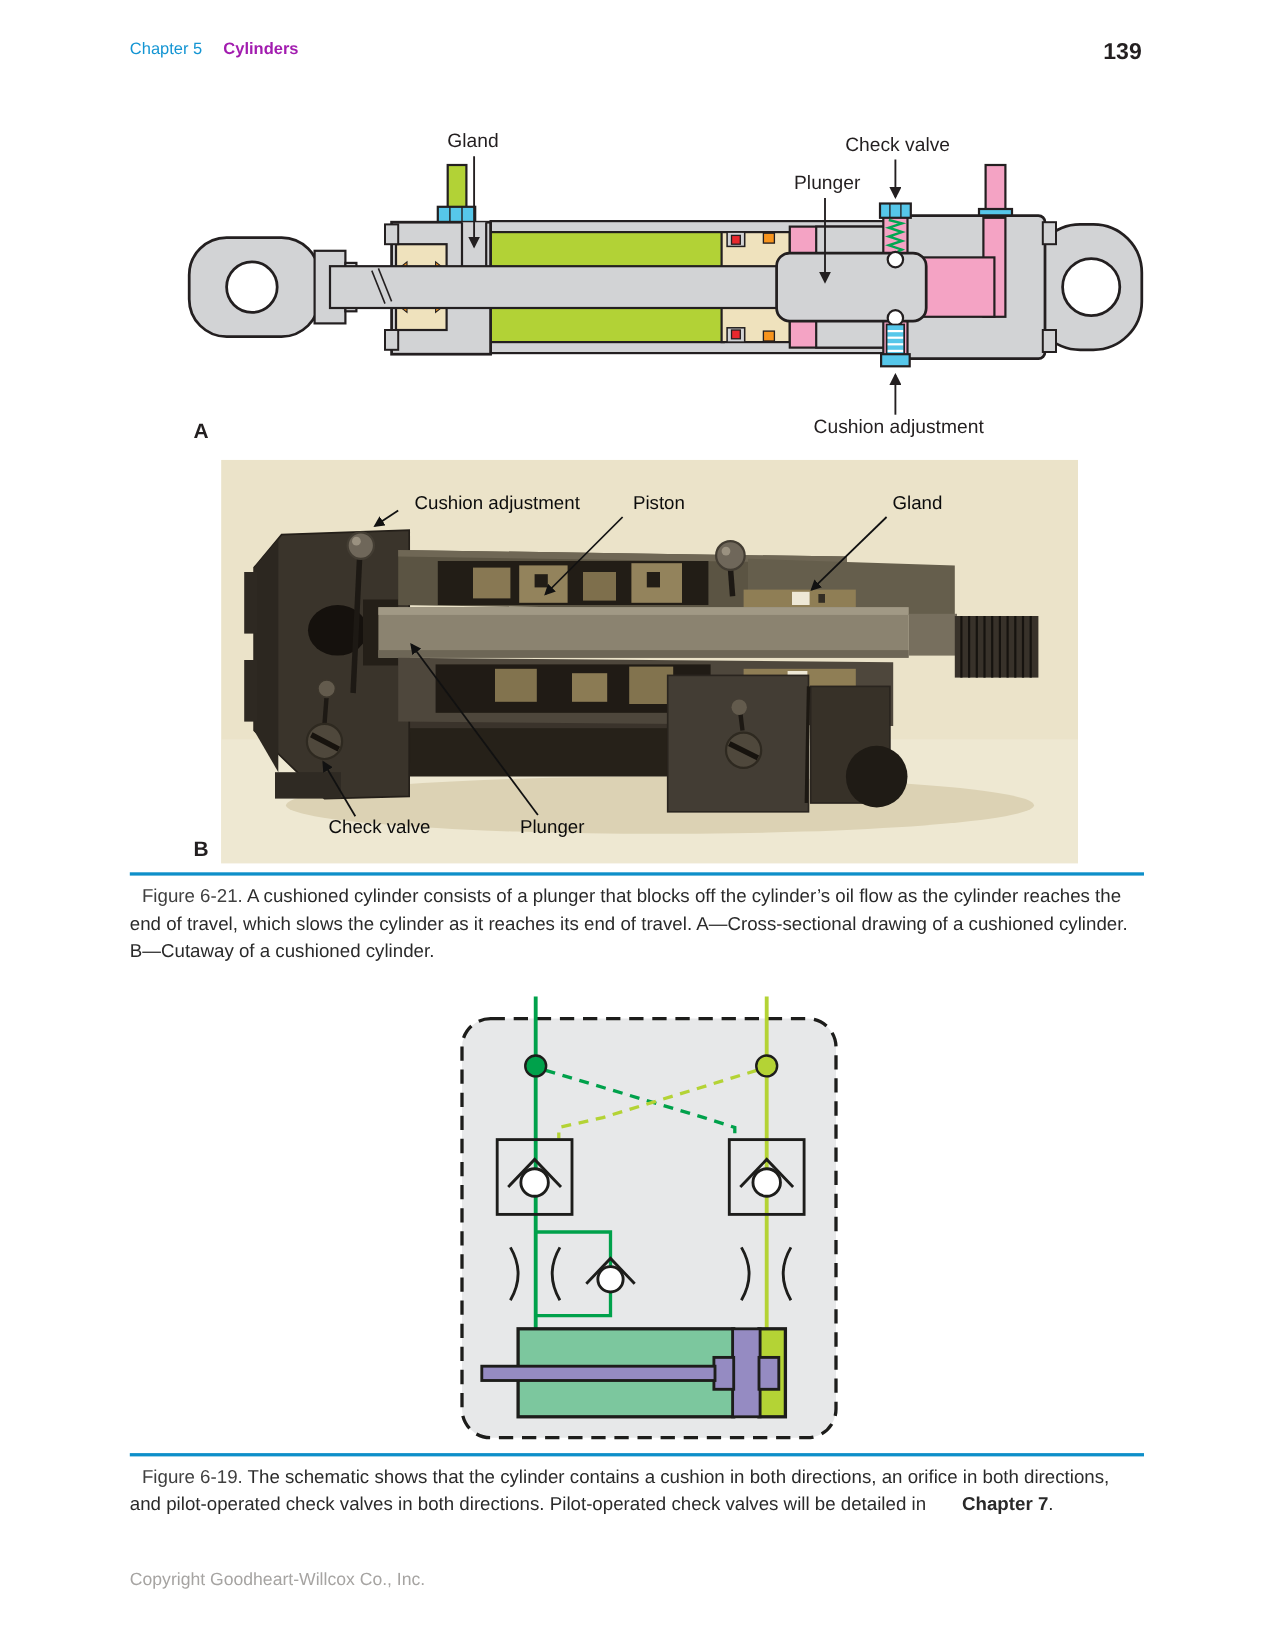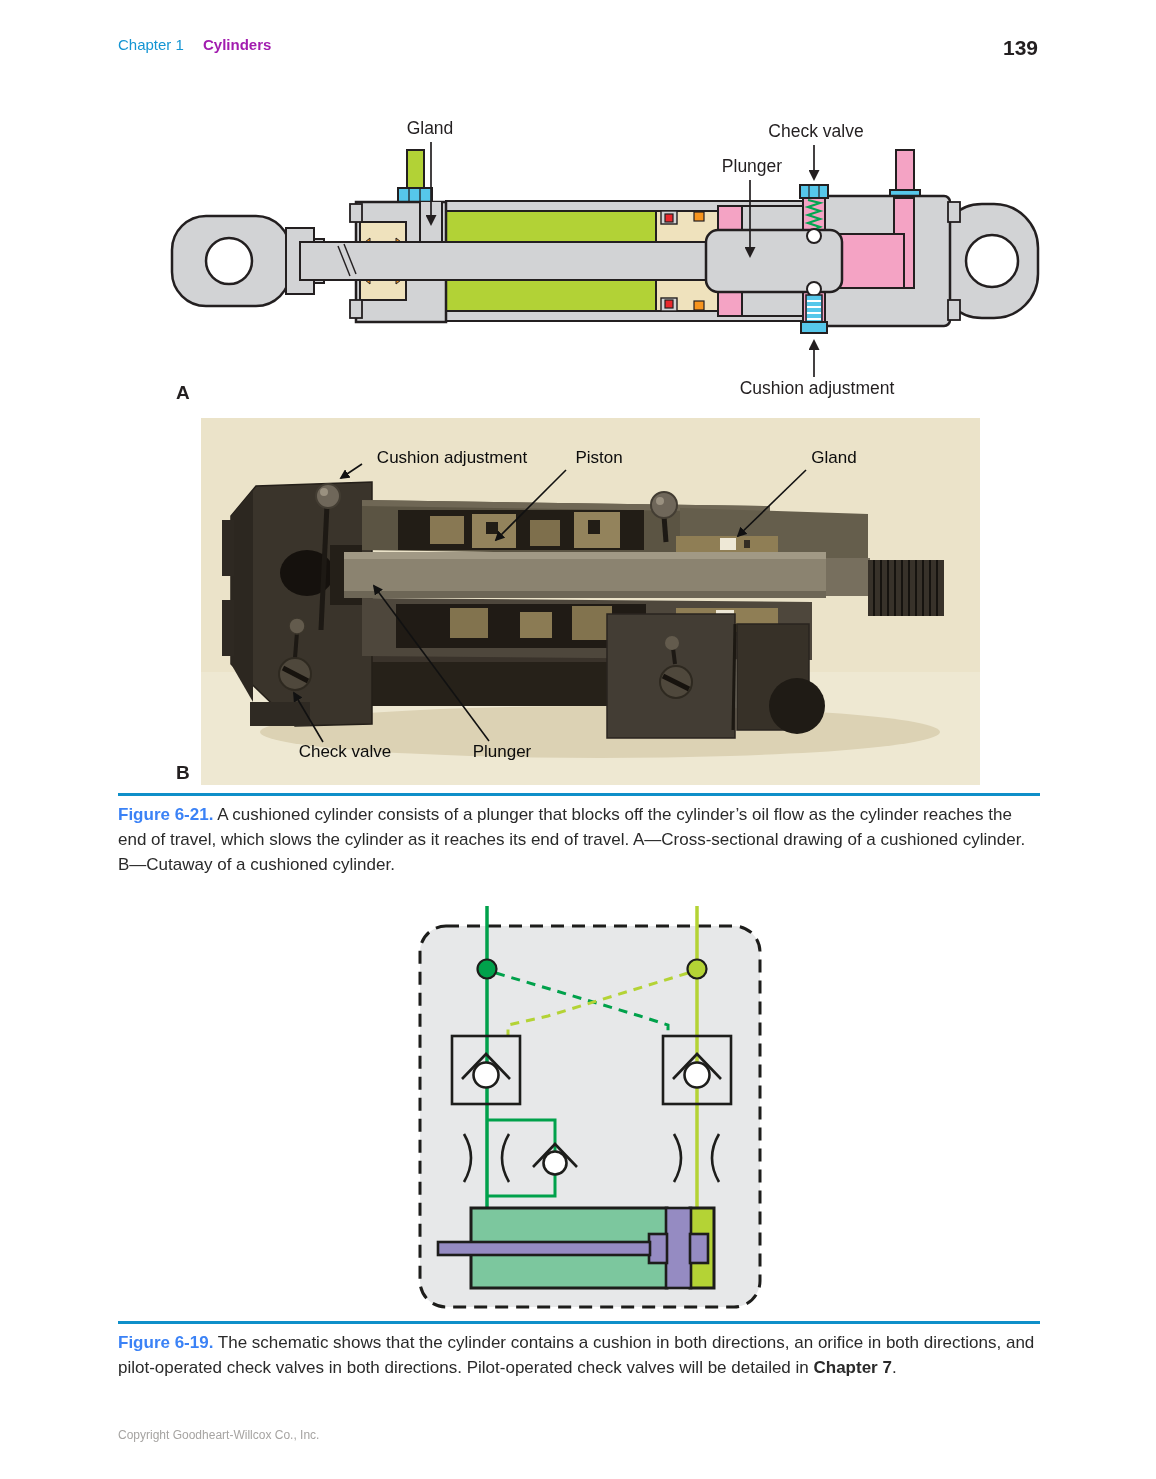--- a/index.html
+++ b/index.html
@@ -8,33 +8,33 @@
   .abs{position:absolute;}
   
   .hdr-chapter{left:118px;top:36px;font-size:15px;color:#1495d3;}
   .hdr-title{left:203px;top:36px;font-size:15px;font-weight:bold;color:#a21caf;}
   .hdr-page{top:36px;right:118px;font-size:21px;font-weight:bold;color:#231f20;}
   
   .panel-letter{font-size:19px;font-weight:bold;color:#231f20;}
   
   .caption{position:absolute;left:118px;width:922px;border-top:3px solid #0e8fc9;
            padding-top:6px;font-size:17px;line-height:25px;color:#2a2a2a;}
-  .caption .figlabel{color:#3b82f6;font-weight:bold;}
-  .caption .boldref{font-weight:bold;}
+  .caption .figlabel{color:#404040;font-weight:normal;margin-left:11px;}
+  .caption .boldref{font-weight:bold;margin-left:28px;}
   
-  .footer{left:118px;top:1428px;font-size:12px;color:#a6a4a2;}
+  .footer{left:118px;top:1428px;font-size:16px;color:#a6a4a2;}
   svg{display:block;}
   svg text{font-family:"Liberation Sans",sans-serif;}
 </style>
 </head>
 <body>
 
 <div id="page">
 
-  <div class="abs hdr-chapter">Chapter 1</div>
+  <div class="abs hdr-chapter">Chapter 5</div>
   <div class="abs hdr-title">Cylinders</div>
   <div class="abs hdr-page">139</div>
 
   <svg class="abs" style="left:150px;top:95px;" width="900" height="315" viewBox="150 95 900 315">
     <defs>
       <marker id="ahA" viewBox="0 0 11 11" refX="9" refY="5.5" markerWidth="11" markerHeight="11" markerUnits="userSpaceOnUse" orient="auto">
         <path d="M0,0 L11,5.5 L0,11 Z" fill="#231f20"></path>
       </marker>
     </defs>
 

